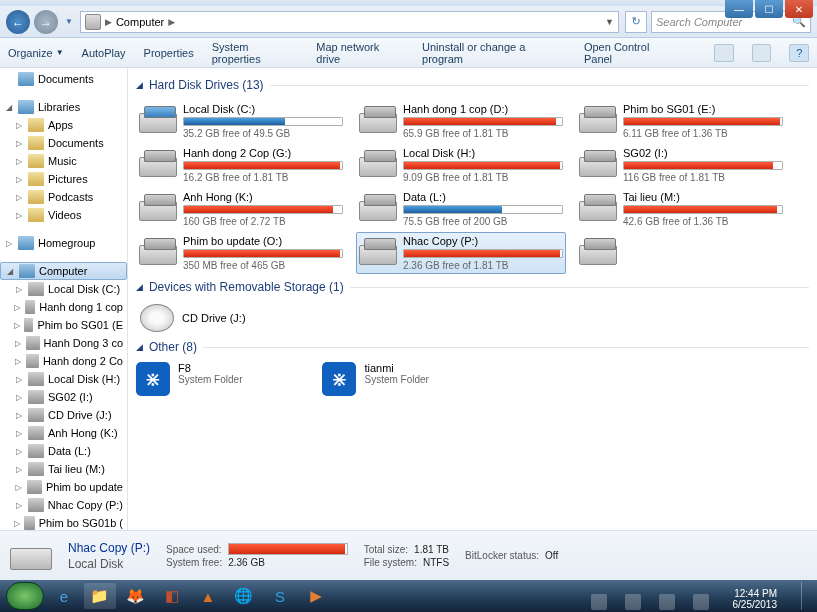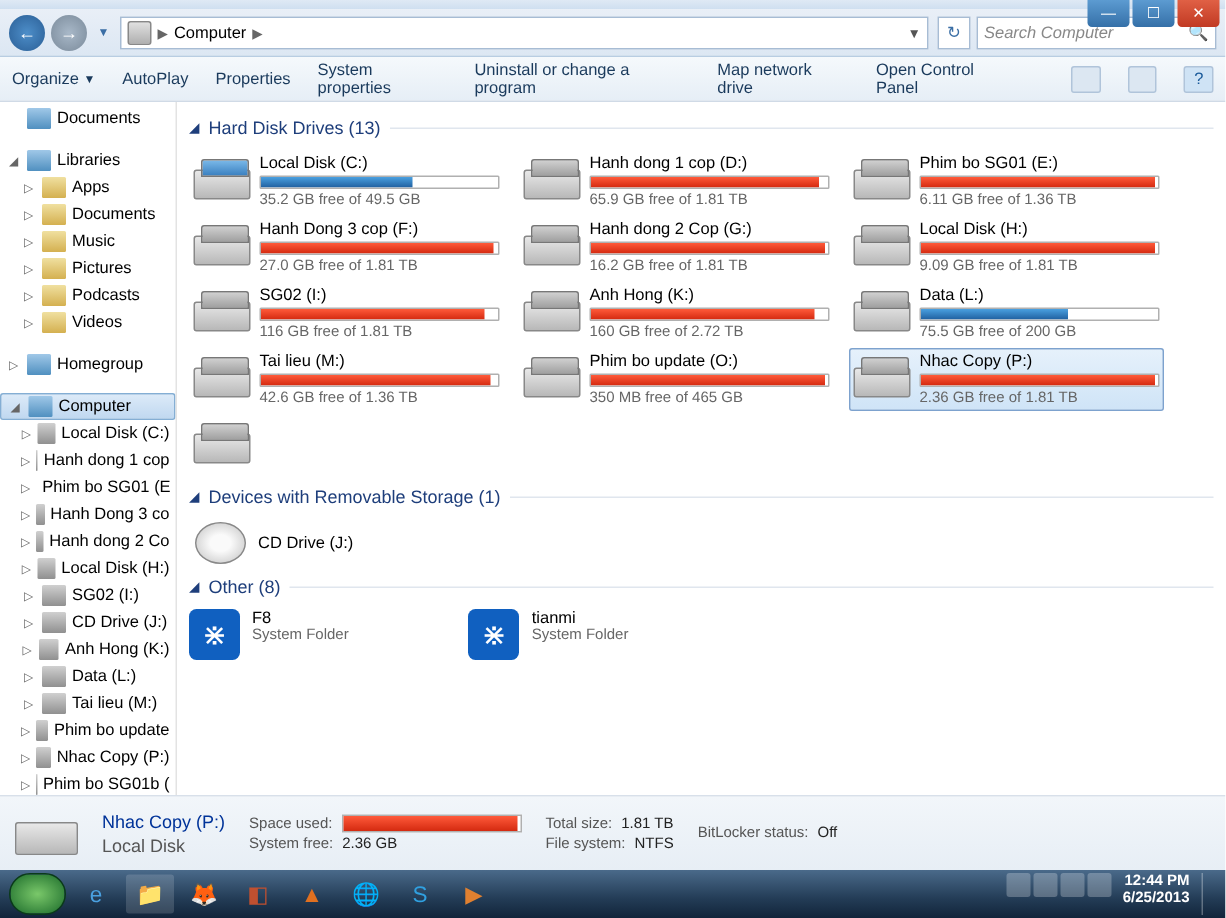--- a/index.html
+++ b/index.html
@@ -25,21 +25,21 @@
 .searchbox .sicon { margin-left:auto; color:#3a6ea5; font-style:normal; }
 
 
 .toolbar { height:30px; background:linear-gradient(#f5f9fc,#e6eef6); border-bottom:1px solid #d0dae6; display:flex; align-items:center; padding:0 8px; gap:18px; }
 .toolbtn { color:#1a3a5c; cursor:default; display:flex; align-items:center; gap:3px; }
 .tool-spacer { flex:1; }
 .tool-icon { width:20px; height:18px; background:#dce7f2; border:1px solid #b0c4da; border-radius:2px; }
 
 
 .body { display:flex; height:462px; }
-.sidebar { width:118px; background:#fff; border-right:1px solid #e3e3e3; overflow:hidden; padding:2px 0; }
+.sidebar { width:128px; background:#fff; border-right:1px solid #e3e3e3; overflow:hidden; padding:2px 0; }
 .tree-item { display:flex; align-items:center; gap:4px; padding:1px 4px; height:18px; white-space:nowrap; }
 .tree-item .arrow { width:10px; font-size:8px; color:#666; text-align:center; }
 .tree-item .ticon { width:16px; height:14px; background:linear-gradient(#f0e0a0,#d4b050); border-radius:1px; }
 .tree-item.lib .ticon { background:linear-gradient(#a0c8e8,#5090c0); }
 .tree-item.drv .ticon { background:linear-gradient(#d0d0d0,#909090); }
 .tree-item.sel { background:linear-gradient(#dceaf8,#c0d8f0); border:1px solid #84aed4; border-radius:2px; }
 .tree-sep { height:10px; }
 
 .main { flex:1; overflow:auto; padding:4px 8px; }
 .group-header { display:flex; align-items:center; gap:6px; color:#1e3e7b; font-size:12px; margin:6px 0 8px 0; }
@@ -78,21 +78,21 @@
 .det-pair { display:flex; align-items:center; gap:6px; color:#555; font-size:10px; }
 .det-pair .val { color:#222; }
 .det-bar { width:120px; height:12px; border:1px solid #b0b0b0; background:#fff; }
 .det-fill { width:99%; height:100%; background:linear-gradient(#ff5a3a,#d42a10); }
 
 
 .taskbar { position:absolute; bottom:0; left:0; right:0; height:32px; background:linear-gradient(#4a6a8a 0%,#233c56 60%,#11243a 100%); display:flex; align-items:center; padding:0 6px; gap:4px; }
 .start { width:38px; height:28px; border-radius:14px; background:radial-gradient(#7ac86a,#1a6a2a); border:1px solid #0a3a1a; }
 .tb-icon { width:32px; height:26px; border-radius:2px; display:flex; align-items:center; justify-content:center; font-size:15px; }
 .tb-spacer { flex:1; }
-.tray { display:flex; align-items:flex-start; gap:2px; color:#fff; font-size:10px;font-weight:bold; }
+.tray { display:flex; align-items:flex-end; gap:18px; color:#fff; font-size:10px; }
 .tray-ic { width:16px; height:16px; background:rgba(255,255,255,0.25); border-radius:2px; }
 .clock { text-align:right; line-height:1.1; padding:0 6px; }
 .showdesk { width:10px; height:28px; border-left:1px solid rgba(255,255,255,0.3); }
 </style>
 </head>
 <body>
 
 <div class="titlebar"></div>
 <div class="winbtns">
   <div class="winbtn min">—</div>
@@ -120,22 +120,22 @@
 </div>
 
 <div class="toolbar">
   <div class="toolbtn">
       <span>Organize</span>
       <span style="font-size:8px">▼</span>
     </div>
   <div class="toolbtn">AutoPlay</div>
   <div class="toolbtn">Properties</div>
   <div class="toolbtn">System properties</div>
+  <div class="toolbtn">Map network drive</div>
   <div class="toolbtn">Uninstall or change a program</div>
-  <div class="toolbtn">Map network drive</div>
   <div class="toolbtn">Open Control Panel</div>
   <div class="tool-spacer"></div>
   <div class="tool-icon"></div>
   <div class="tool-icon"></div>
   <div class="tool-icon" style="background:#cfe3f5;color:#1a5a9a;display:flex;align-items:center;justify-content:center">?</div>
 </div>
 
 <div class="body">
   <div class="sidebar">
     <div class="tree-item lib">
@@ -301,32 +301,20 @@
         <div class="drive">
           <div class="drv-icon">
             <div class="disk"></div>
           </div>
           <div class="drv-body">
             <div class="drv-name">Phim bo SG01 (E:)</div>
             <div class="drv-bar">
               <div class="drv-fill red" style="width:99%"></div>
             </div>
             <div class="drv-free">6.11 GB free of 1.36 TB</div>
-          </div>
-        </div>
-        <div class="drive">
-          <div class="drv-icon">
-            <div class="disk"></div>
-          </div>
-          <div class="drv-body">
-            <div class="drv-name">Hanh Dong 3 cop (F:)</div>
-            <div class="drv-bar">
-              <div class="drv-fill red" style="width:98%"></div>
-            </div>
-            <div class="drv-free">27.0 GB free of 1.81 TB</div>
           </div>
         </div>
         <div class="drive">
           <div class="drv-icon">
             <div class="disk"></div>
           </div>
           <div class="drv-body">
             <div class="drv-name">Hanh dong 2 Cop (G:)</div>
             <div class="drv-bar">
               <div class="drv-fill red" style="width:99%"></div>

